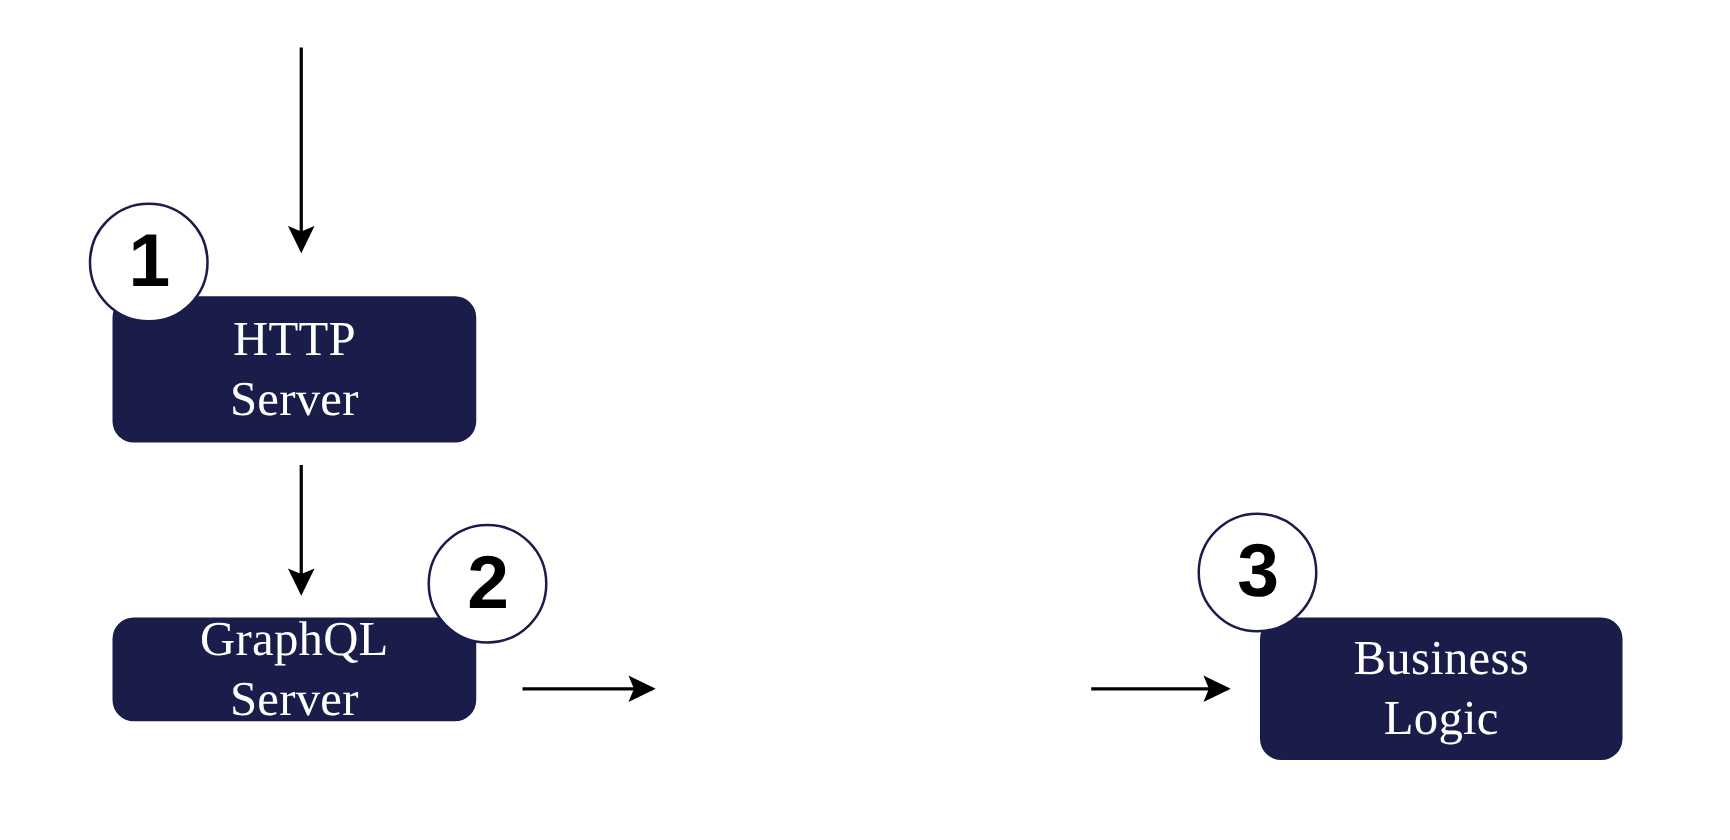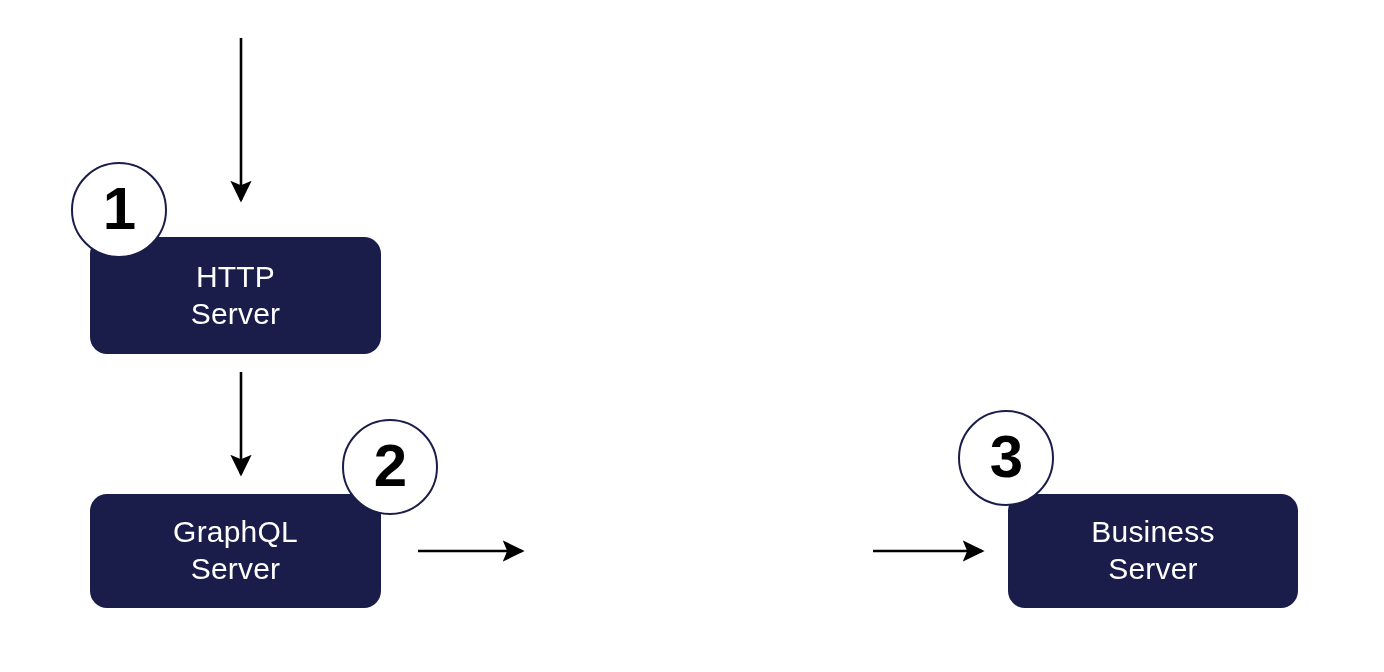--- a/index.html
+++ b/index.html
@@ -27,31 +27,31 @@
     border-radius: 17px;
     display: flex;
     align-items: center;
     justify-content: center;
     text-align: center;
     box-sizing: border-box;
     z-index: 2;
   }
   .node-label {
     color: #ffffff;
-    font-family: Liberation Sans, sans-serif;
+    font-family: Liberation Serif, serif;
     font-weight: 300;
-    font-size: 30px;
+    font-size: 39px;
     line-height: 1.22;
     letter-spacing: 0.2px;
     white-space: pre-line;
     padding: 0 10px;
   }
 
   #node-http      { left: 90px;   top: 237px; width: 291px; height: 117px; }
-  #node-graphql   { left: 90px;   top: 494px; width: 291px; height: 114px; }
+  #node-graphql   { left: 90px;   top: 494px; width: 291px; height: 83px; }
   #node-resolver  { left: 563px;  top: 494px; width: 267px; height: 114px; }
   #node-business  { left: 1008px; top: 494px; width: 290px; height: 114px; }
 
   
   .badge {
     position: absolute;
     width: 96px;
     height: 96px;
     border-radius: 50%;
     background: #ffffff;
@@ -129,21 +129,21 @@
   </div>
 
   <div class="node" id="node-graphql">
     <span class="node-label">GraphQL
 Server</span>
   </div>
 
 
   <div class="node" id="node-business">
     <span class="node-label">Business
-Server</span>
+Logic</span>
   </div>
 
   <div class="badge" id="badge-1">
     <span class="badge-number">1</span>
   </div>
 
   <div class="badge" id="badge-2">
     <span class="badge-number">2</span>
   </div>
 

